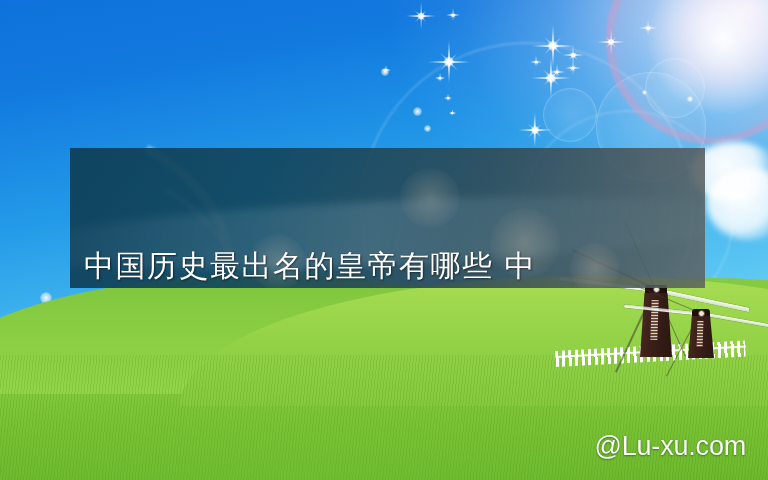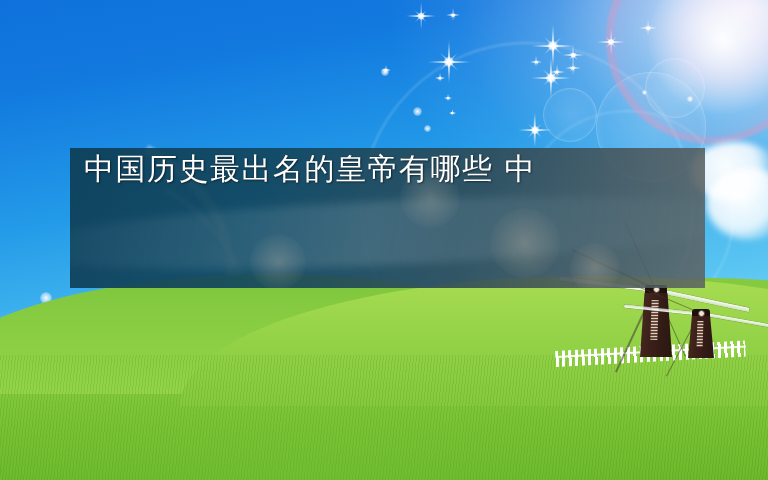--- a/index.html
+++ b/index.html
@@ -328,21 +328,21 @@
       rgba(255,220,185,0.09) 48%,
       rgba(255,220,185,0) 78%);
   }
 
   .title-text {
     position: absolute;
     left: 0; top: 0;
     width: 635px; height: 140px;
     display: flex;
     flex-direction: column;
-    justify-content: space-between;
+    justify-content: flex-end;
     padding: 0 14px;
     box-sizing: border-box;
   }
   .title-line {
     color: #ffffff;
     font-family: "DejaVu Sans", sans-serif;
     font-size: 30px;
     line-height: 1.42;
     letter-spacing: 1.5px;
     font-weight: 400;
@@ -584,14 +584,15 @@
     <div class="band-glow" style="left:330px;top:20px;width:60px;height:60px;"></div>
     <div class="band-glow" style="left:420px;top:60px;width:70px;height:70px;"></div>
     <div class="band-glow" style="left:180px;top:86px;width:56px;height:56px;"></div>
     <div class="band-glow" style="left:500px;top:95px;width:50px;height:50px;"></div>
 
     <div class="title-text">
       <div class="title-line">中国历史最出名的皇帝有哪些 中</div>
     </div>
   </div>
 
+  <div class="watermark">@Lu-xu.com</div>
 
 </div>
 
 </body></html>

